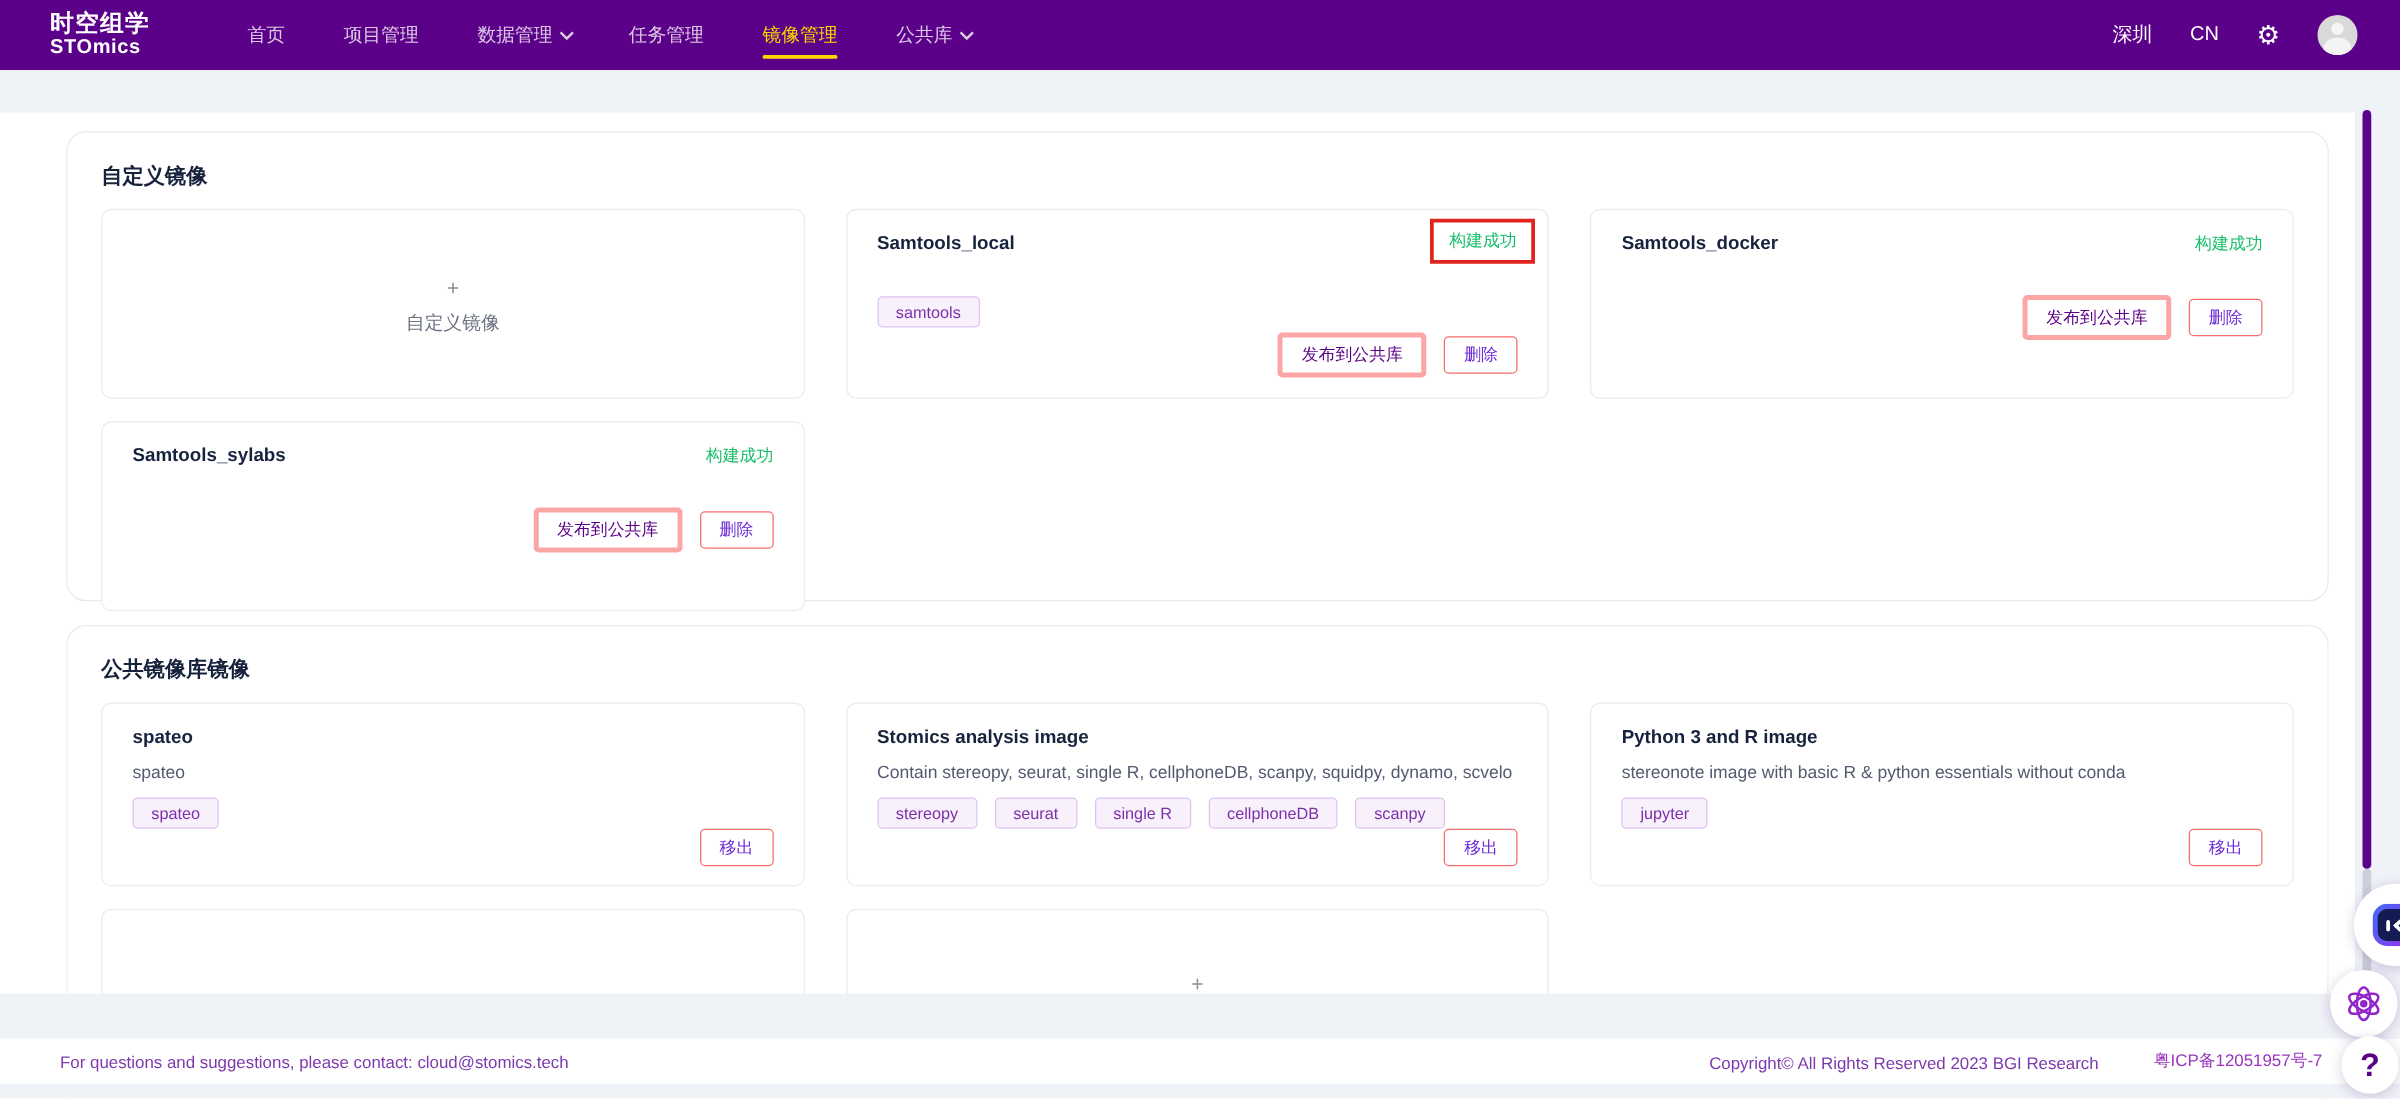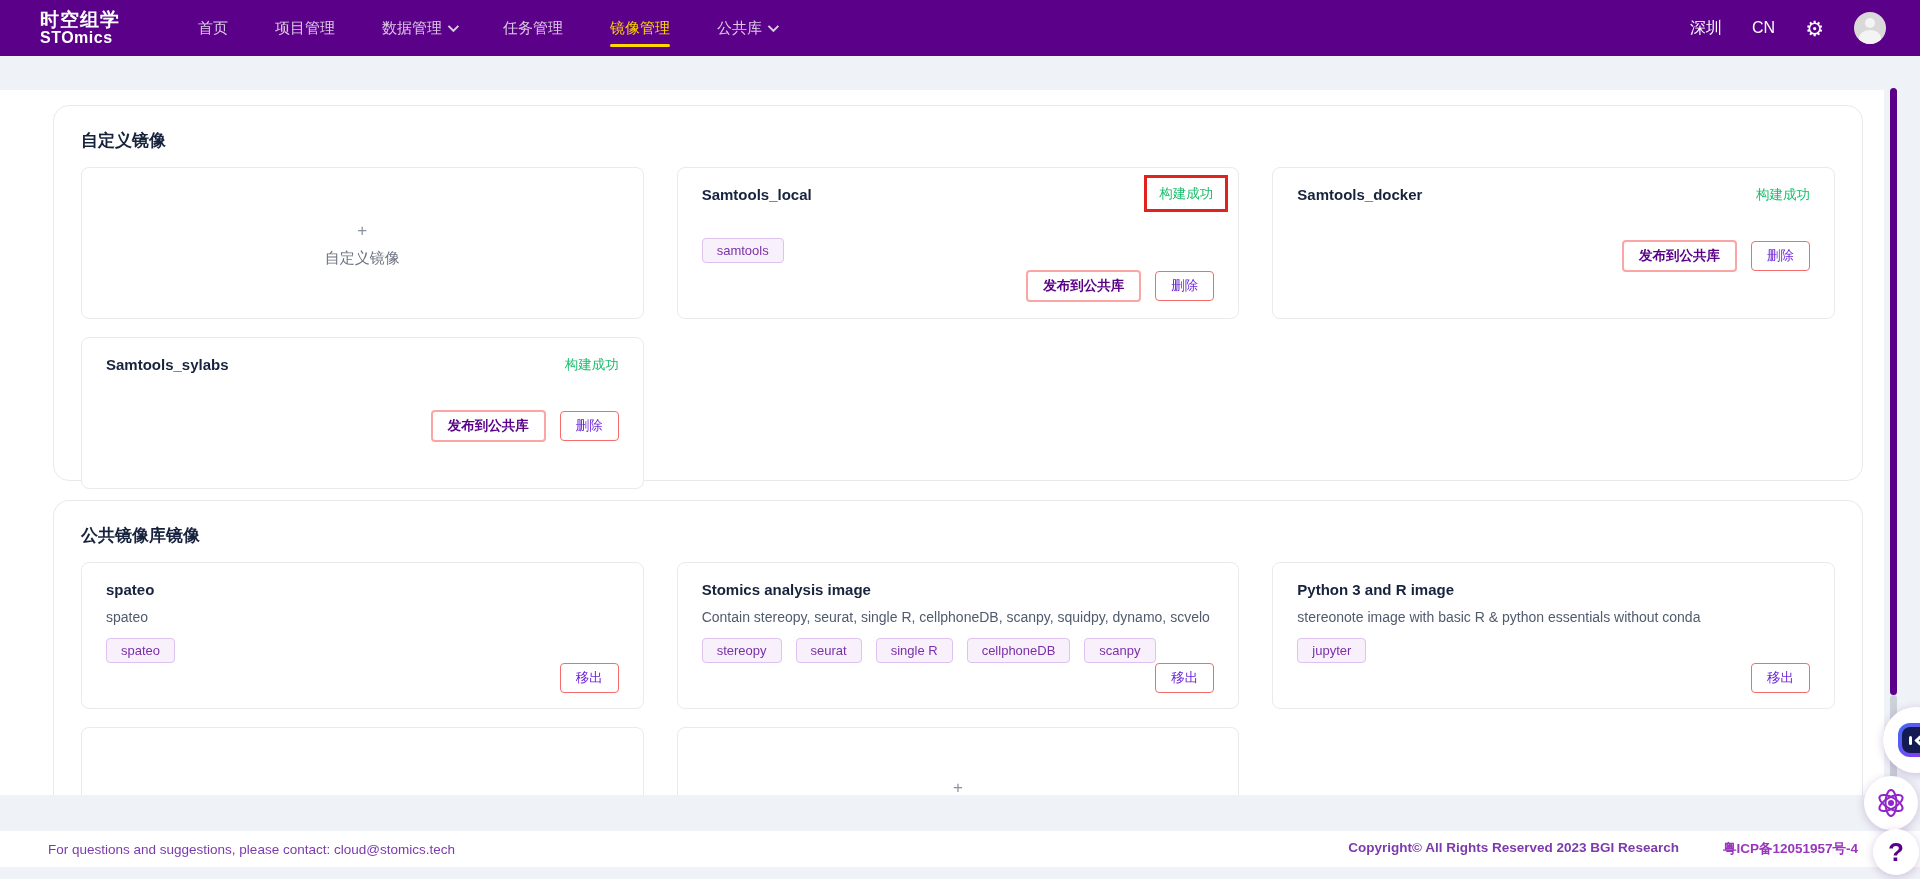--- a/index.html
+++ b/index.html
@@ -60,32 +60,32 @@
   .status-wrap.highlighted { border:3px solid #e0231c; padding:6px 12px; margin:-11px -14px 0 0; }
   .desc { font-size:14px; color:#515a6e; margin-top:11px; }
   .tags { display:flex; gap:14px; margin-top:26px; }
   .pcard .tags { margin-top:13px; }
   .tag { background:#f8f1fc; border:1px solid #ddc2ef; color:#7b2fa8; font-size:13px;
     padding:4px 14px; border-radius:4px; cursor:default; }
   .actions { margin-top:auto; display:flex; justify-content:flex-end; align-items:center; gap:14px; }
   .actions.mid { margin-bottom:30px; }
   .btn { background:#fff; border-radius:4px; font-size:13.5px; cursor:pointer;
     padding:6px 15px; line-height:1.2; }
-  .btn-publish { border:2px solid #fca5a5; color:#5b0088; font-weight:700; }
+  .btn-publish { border:4px solid #fca5a5; color:#5b0088; font-weight:400; }
   .btn-danger { border:1px solid #f56c6c; color:#6d28d9; }
   .center-card { display:flex; align-items:center; justify-content:center; color:#515a6e;
     font-size:14.5px; gap:8px; cursor:pointer; }
 
   
   .band-gray-a { position:absolute; left:0; top:795px; width:1920px; height:36px;
     background:#eff2f7; z-index:6; }
   .footer { position:absolute; left:0; top:831px; width:1920px; height:36px; background:#fff;
     z-index:7; display:flex; align-items:center; }
   .footer-left { margin-left:48px; color:#7c3aad; font-size:13.5px; }
-  .footer-right { margin-left:auto; margin-right:62px; display:flex; gap:44px; align-items:flex-start;font-weight:bold; }
+  .footer-right { margin-left:auto; margin-right:62px; display:flex; gap:44px; align-items:flex-end; }
   .copyright { color:#7c3aad; font-size:13.5px; }
   .icp { color:#9a35bd; font-size:13.5px; }
   .band-gray-b { position:absolute; left:0; top:867px; width:1920px; height:12px;
     background:#eff2f7; z-index:7; }
 
   
   .float-btn { position:absolute; border-radius:50%; background:#fff;
     box-shadow:0 2px 10px rgba(80,20,120,.22); display:flex; align-items:center;
     justify-content:center; z-index:10; cursor:pointer; }
   .robot-btn { left:1883px; top:707px; width:66px; height:66px; }
@@ -253,21 +253,21 @@
 
   <div class="right-strip"></div>
   <div class="scroll-track-seg"></div>
   <div class="scroll-thumb"></div>
 
   <div class="band-gray-a"></div>
   <div class="footer">
     <span class="footer-left">For questions and suggestions, please contact: cloud@stomics.tech</span>
     <div class="footer-right">
       <span class="copyright">Copyright© All Rights Reserved 2023 BGI Research</span>
-      <span class="icp">粤ICP备12051957号-4</span>
+      <span class="icp">粤ICP备12051957号-7</span>
     </div>
   </div>
   <div class="band-gray-b"></div>
 
   <div class="float-btn robot-btn">
     <div class="robot-face">
       <span class="eye1"></span>
       <span class="eye2"></span>
     </div>
   </div>

